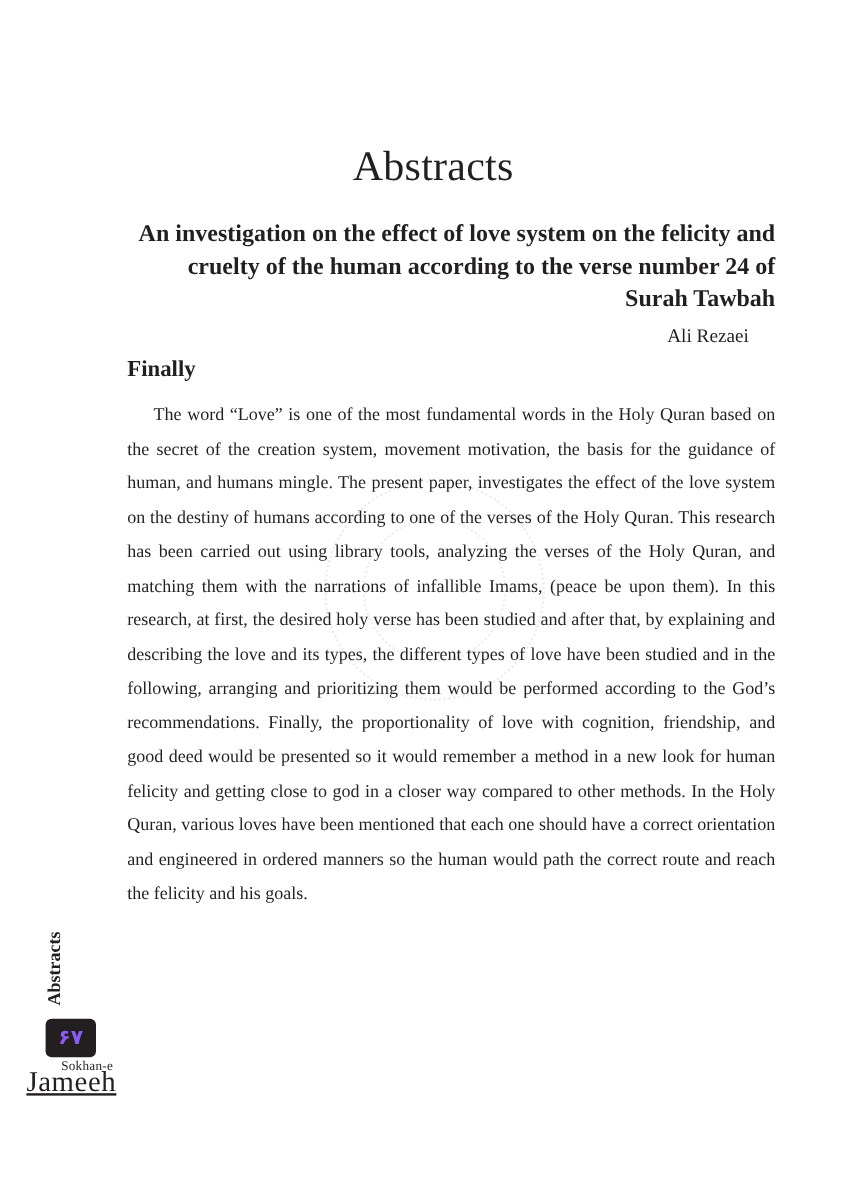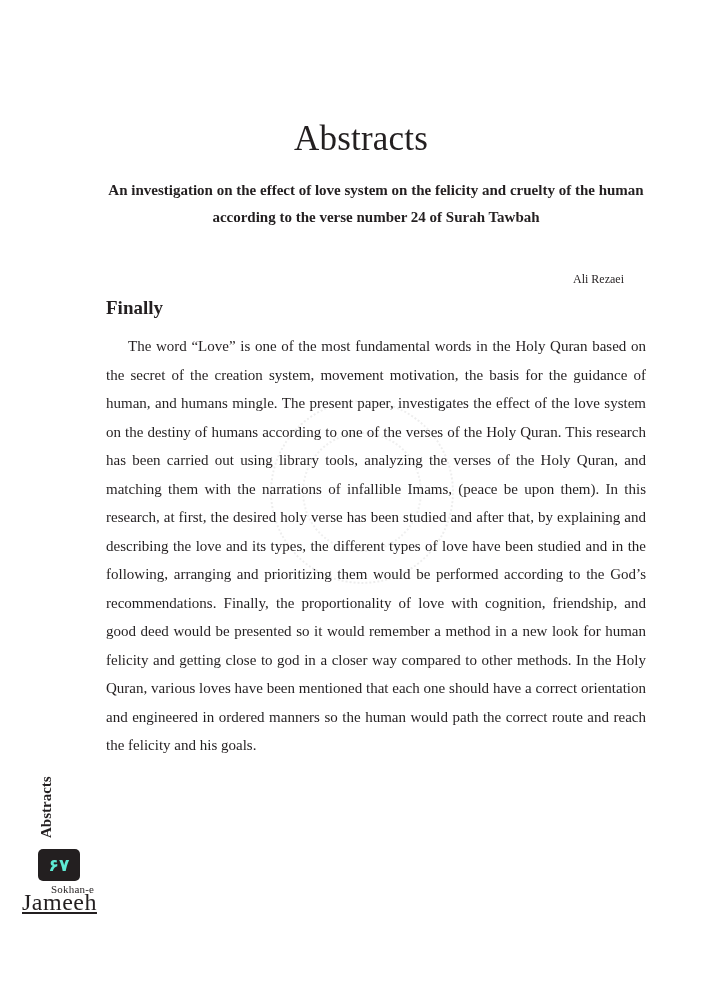--- a/index.html
+++ b/index.html
@@ -4,32 +4,32 @@
 <style>
   html, body { margin: 0; padding: 0; background: #ffffff; }
   body { width: 722px; height: 999px; position: relative; overflow: hidden;
          font-family: "Liberation Serif", "DejaVu Serif", serif; color: #231f20; }
   .watermark { position: absolute; left: 270px; top: 400px; width: 180px; height: 180px;
                border-radius: 50%; border: 2px dotted #ececec; opacity: 0.9; }
   .watermark::before { content: ""; position: absolute; left: 30px; top: 30px; width: 116px; height: 116px;
                border-radius: 50%; border: 2px dotted #eeeeee; }
   .page-title { position: absolute; left: 0; width: 722px; top: 96px; text-align: center;
                 font-size: 35px; font-weight: normal; letter-spacing: 0.2px; }
-  .article-title { position: absolute; left: 106px; width: 540px; top: 165px; text-align: center;
-                   font-size: 15px; font-weight: bold; line-height: 27px; }
-  .author { position: absolute; right: 98px; top: 272px; font-size: 12px; }
+  .article-title { position: absolute; left: 106px; width: 540px; top: 165px; text-align: right;
+                   font-size: 20px; font-weight: bold; line-height: 27px; }
+  .author { position: absolute; right: 98px; top: 272px; font-size: 16px; }
   .abstract-heading { position: absolute; left: 106px; top: 297px; font-size: 19px; font-weight: bold; }
   .body-text { position: absolute; left: 106px; width: 540px; top: 332px; font-size: 15px;
                line-height: 28.5px; text-align: justify; }
   .body-text p { margin: 0; text-indent: 22px; }
   .kw-label { font-weight: bold; }
   .side-label { position: absolute; left: 38px; top: 838px; transform: rotate(-90deg);
                 transform-origin: left top; font-size: 15px; font-weight: bold; white-space: nowrap; }
   .page-badge { position: absolute; left: 38px; top: 849px; width: 42px; height: 32px;
-                background: #231f20; color: #5eead4; border-radius: 5px; text-align: center;
+                background: #231f20; color: #8b5cf6; border-radius: 5px; text-align: center;
                 line-height: 32px; font-size: 17px; font-weight: bold;
                 font-family: "DejaVu Sans", sans-serif; }
   .journal-logo { position: absolute; left: 22px; top: 883px; width: 80px; height: 36px; }
   .logo-small { position: absolute; left: 29px; top: 0; font-size: 11px; letter-spacing: 0.2px; }
   .logo-big { position: absolute; left: 0; top: 6px; font-size: 24px; letter-spacing: 0.5px; text-decoration: underline; }
 </style>
 </head>
 <body>
 
 <div class="watermark"></div>

